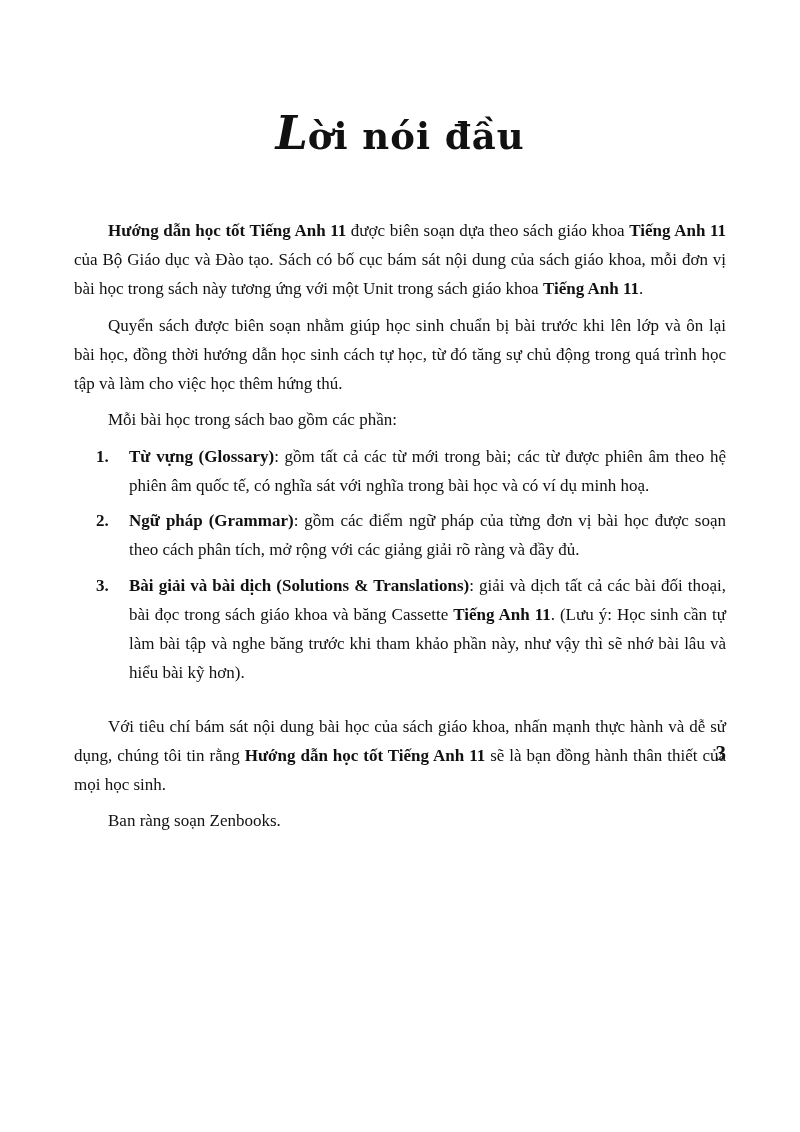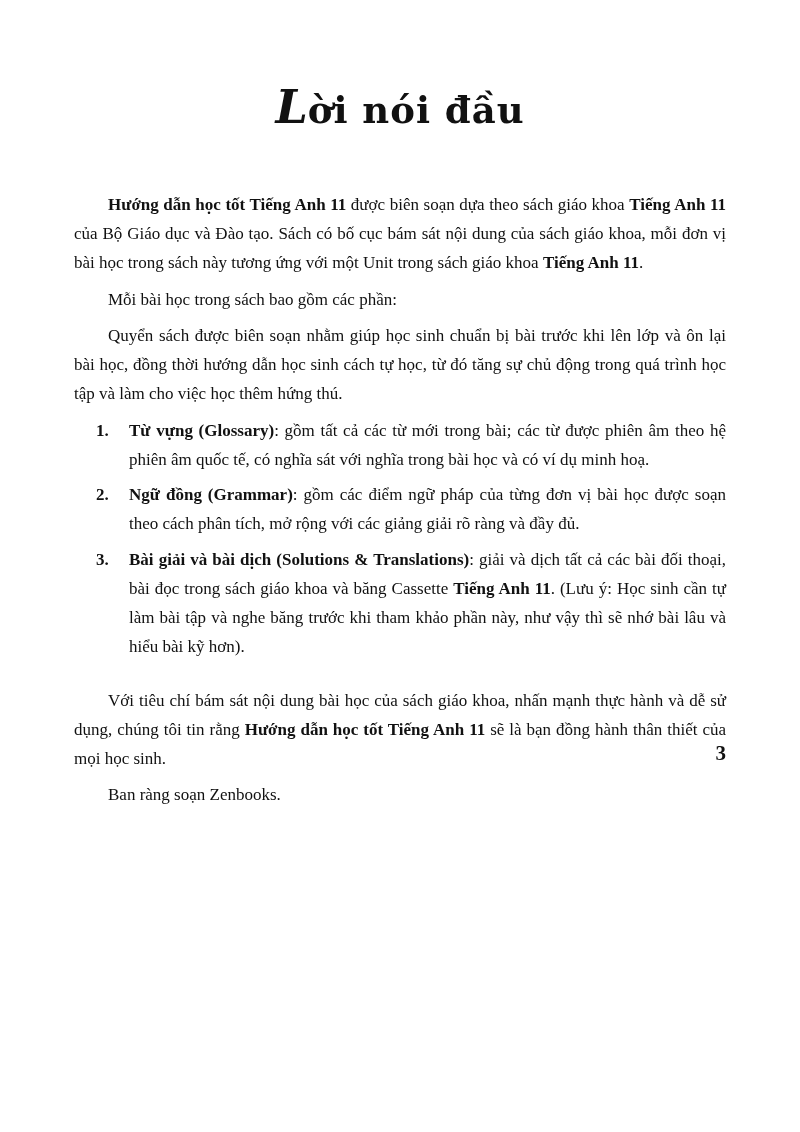--- a/index.html
+++ b/index.html
@@ -12,21 +12,21 @@
     background: #ffffff;
     font-family: "Liberation Serif", serif;
     color: #111111;
     overflow: hidden;
   }
   .page {
     position: relative;
     width: 800px;
     height: 808px;
     box-sizing: border-box;
-    padding: 70px 74px 40px 74px;
+    padding: 96px 74px 40px 74px;
   }
   .title {
     text-align: center;
     font-size: 37px;
     font-weight: bold;
     letter-spacing: 1px;
     margin: 0 0 56px 0;
     padding-top: 10px;
     font-family: "DejaVu Serif", serif;
   }
@@ -84,27 +84,27 @@
 <div class="page">
 
   <h1 class="title">
     <span class="script">L</span><span>ời nói đầu</span>
   </h1>
 
   <div class="body-text">
 
     <div id="intro-paragraphs">
         <p class="para"><b>Hướng dẫn học tốt Tiếng Anh 11</b><span> được biên soạn dựa theo sách giáo khoa </span><b>Tiếng Anh 11</b><span> của Bộ Giáo dục và Đào tạo. Sách có bố cục bám sát nội dung của sách giáo khoa, mỗi đơn vị bài học trong sách này tương ứng với một Unit trong sách giáo khoa </span><b>Tiếng Anh 11</b><span>.</span></p>
+        <p class="para"><span>Quyển sách được biên soạn nhằm giúp học sinh chuẩn bị bài trước khi lên lớp và ôn lại bài học, đồng thời hướng dẫn học sinh cách tự học, từ đó tăng sự chủ động trong quá trình học tập và làm cho việc học thêm hứng thú.</span></p>
         <p class="para"><span>Mỗi bài học trong sách bao gồm các phần:</span></p>
-        <p class="para"><span>Quyển sách được biên soạn nhằm giúp học sinh chuẩn bị bài trước khi lên lớp và ôn lại bài học, đồng thời hướng dẫn học sinh cách tự học, từ đó tăng sự chủ động trong quá trình học tập và làm cho việc học thêm hứng thú.</span></p>
       </div>
 
     <ol class="items" id="feature-list">
         <li><span class="num">1.</span><b>Từ vựng (Glossary)</b><span>: gồm tất cả các từ mới trong bài; các từ được phiên âm theo hệ phiên âm quốc tế, có nghĩa sát với nghĩa trong bài học và có ví dụ minh hoạ.</span></li>
-        <li><span class="num">2.</span><b>Ngữ đồng (Grammar)</b><span>: gồm các điểm ngữ pháp của từng đơn vị bài học được soạn theo cách phân tích, mở rộng với các giảng giải rõ ràng và đầy đủ.</span></li>
+        <li><span class="num">2.</span><b>Ngữ pháp (Grammar)</b><span>: gồm các điểm ngữ pháp của từng đơn vị bài học được soạn theo cách phân tích, mở rộng với các giảng giải rõ ràng và đầy đủ.</span></li>
         <li><span class="num">3.</span><b>Bài giải và bài dịch (Solutions &amp; Translations)</b><span>: giải và dịch tất cả các bài đối thoại, bài đọc trong sách giáo khoa và băng Cassette </span><b>Tiếng Anh 11</b><span>. (Lưu ý: Học sinh cần tự làm bài tập và nghe băng trước khi tham khảo phần này, như vậy thì sẽ nhớ bài lâu và hiểu bài kỹ hơn).</span></li>
       </ol>
 
     <div class="tail-para" id="closing-paragraphs">
         <p class="para"><span>Với tiêu chí bám sát nội dung bài học của sách giáo khoa, nhấn mạnh thực hành và dễ sử dụng, chúng tôi tin rằng </span><b>Hướng dẫn học tốt Tiếng Anh 11</b><span> sẽ là bạn đồng hành thân thiết của mọi học sinh.</span></p>
         <p class="para"><span>Ban ràng soạn Zenbooks.</span></p>
       </div>
 
   </div>
 

